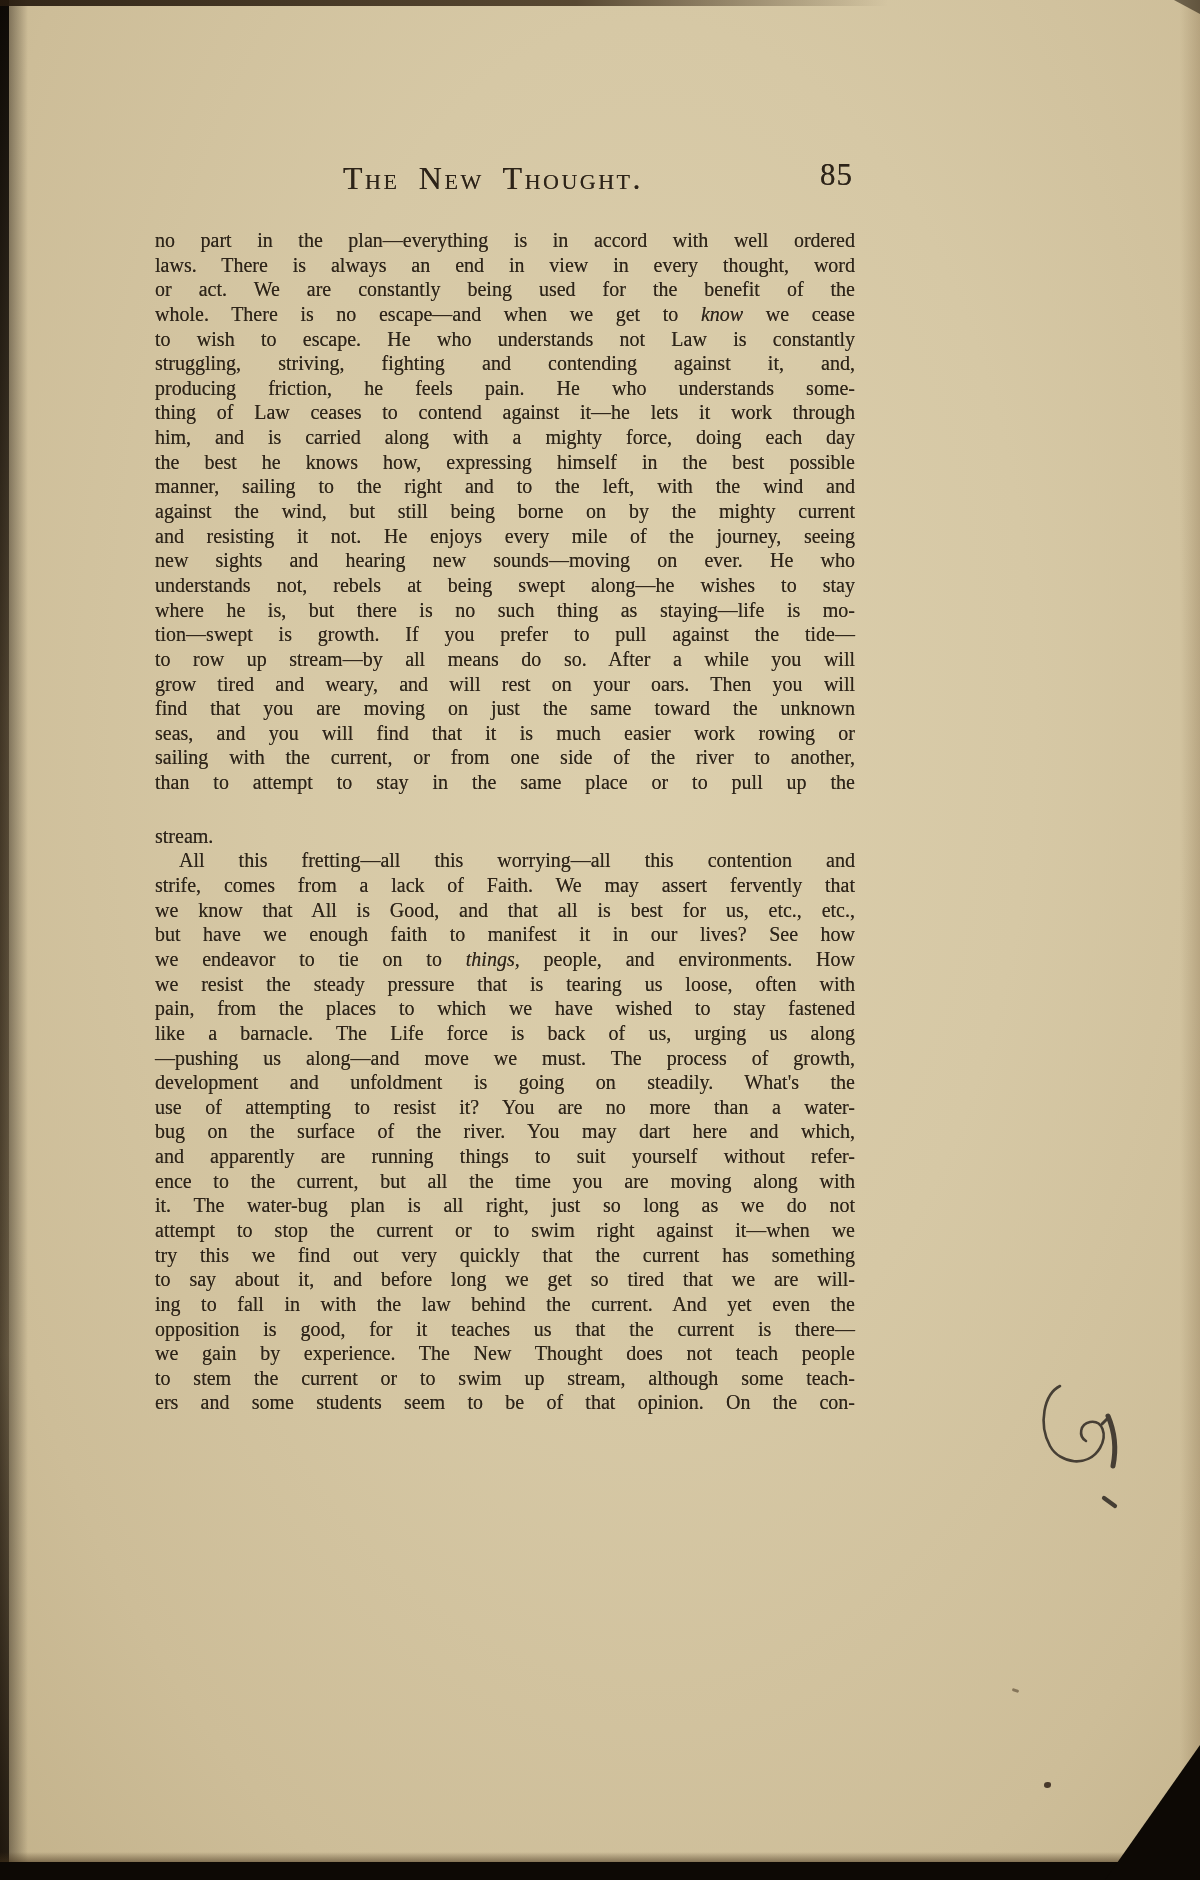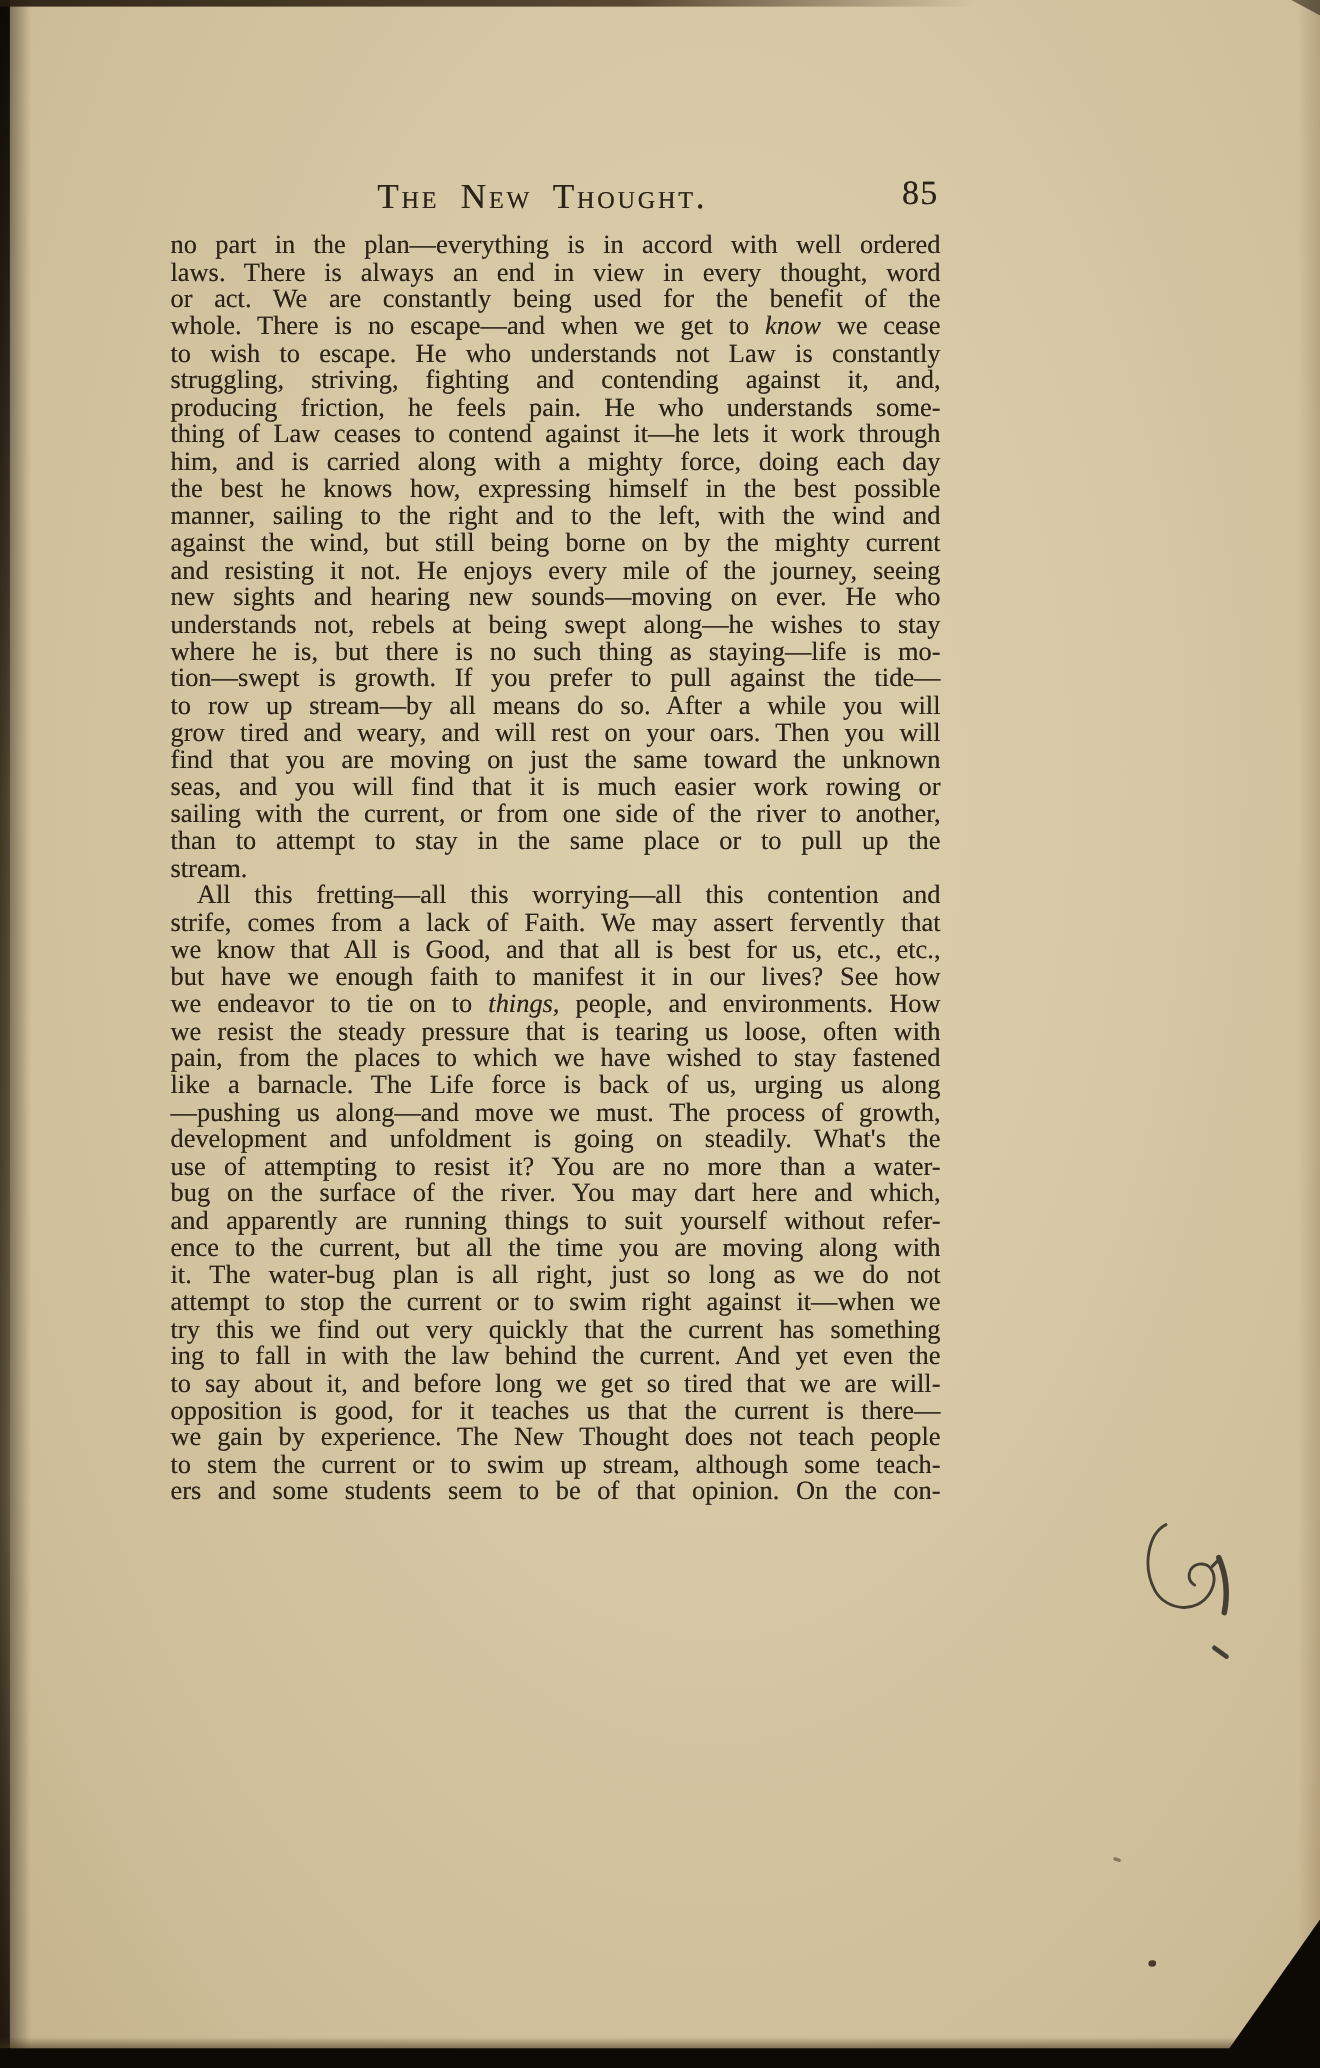--- a/index.html
+++ b/index.html
@@ -31,25 +31,25 @@
 
   
   .running-head{position:absolute;top:160px;left:155px;width:700px;height:42px;}
   .head-title{position:absolute;left:0;right:24px;text-align:center;
     font-variant:small-caps;font-size:32px;letter-spacing:2.5px;word-spacing:9px;
     text-shadow:0 0 .5px rgba(45,36,25,.7);}
   .page-number{position:absolute;right:2px;top:-3px;font-size:31px;letter-spacing:1px;
     text-shadow:0 0 .5px rgba(45,36,25,.7);}
 
   
-  .page-body{position:absolute;top:211px;left:155px;width:700px;
-    font-size:24px;line-height:24.65px;
+  .page-body{position:absolute;top:228px;left:155px;width:700px;
+    font-size:20px;line-height:24.65px;
     text-shadow:0 0 .5px rgba(45,36,25,.65);}
   .line{text-align:justify;text-align-last:justify;text-justify:inter-word;height:24.65px;}
-  .line.flush{text-align-last:left;}
+  .line.flush{text-align-last:left;margin-top:29px;}
   .para.indent .line:first-child{text-indent:24px;}
   em{font-style:italic;}
 
   
   .pen-marks{position:absolute;left:1032px;top:1372px;width:110px;height:150px;}
   .ink-dot{position:absolute;left:1044px;top:1782px;width:7px;height:6px;
     background:#47382a;border-radius:55% 45% 60% 50%;}
   .speck{position:absolute;left:1012px;top:1689px;width:7px;height:3px;
     background:rgba(72,56,36,.55);transform:rotate(18deg);border-radius:2px;}
 </style>
@@ -101,22 +101,22 @@
         <div class="line">like a barnacle.  The Life force is back of us, urging us along</div>
         <div class="line">—pushing us along—and move we must.  The process of growth,</div>
         <div class="line">development and unfoldment is going on steadily.  What's the</div>
         <div class="line">use of attempting to resist it?  You are no more than a water-</div>
         <div class="line">bug on the surface of the river.  You may dart here and which,</div>
         <div class="line">and apparently are running things to suit yourself without refer-</div>
         <div class="line">ence to the current, but all the time you are moving along with</div>
         <div class="line">it.  The water-bug plan is all right, just so long as we do not</div>
         <div class="line">attempt to stop the current or to swim right against it—when we</div>
         <div class="line">try this we find out very quickly that the current has something</div>
+        <div class="line">to say about it, and before long we get so tired that we are will-</div>
         <div class="line">ing to fall in with the law behind the current.  And yet even the</div>
-        <div class="line">to say about it, and before long we get so tired that we are will-</div>
         <div class="line">opposition is good, for it teaches us that the current is there—</div>
         <div class="line">we gain by experience.  The New Thought does not teach people</div>
         <div class="line">to stem the current or to swim up stream, although some teach-</div>
         <div class="line">ers and some students seem to be of that opinion. On the con-</div>
       </div>
     </div>
 
   <svg class="pen-marks" viewBox="0 0 110 150" xmlns="http://www.w3.org/2000/svg">
     <g fill="none" stroke="#332d26" stroke-linecap="round" opacity="0.88">
       <path d="M 28 14 C 12 22, 6 52, 18 74 C 28 92, 56 96, 68 76 C 76 62, 70 48, 58 50 C 48 52, 46 64, 54 69" stroke-width="2.6"></path>

